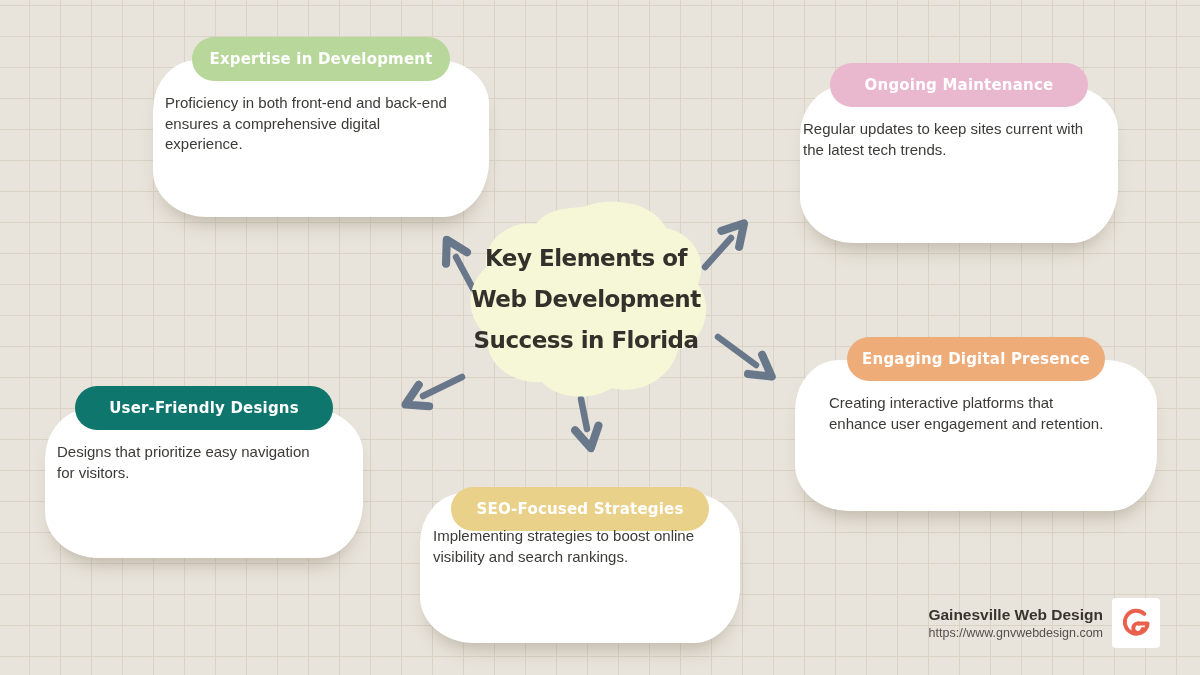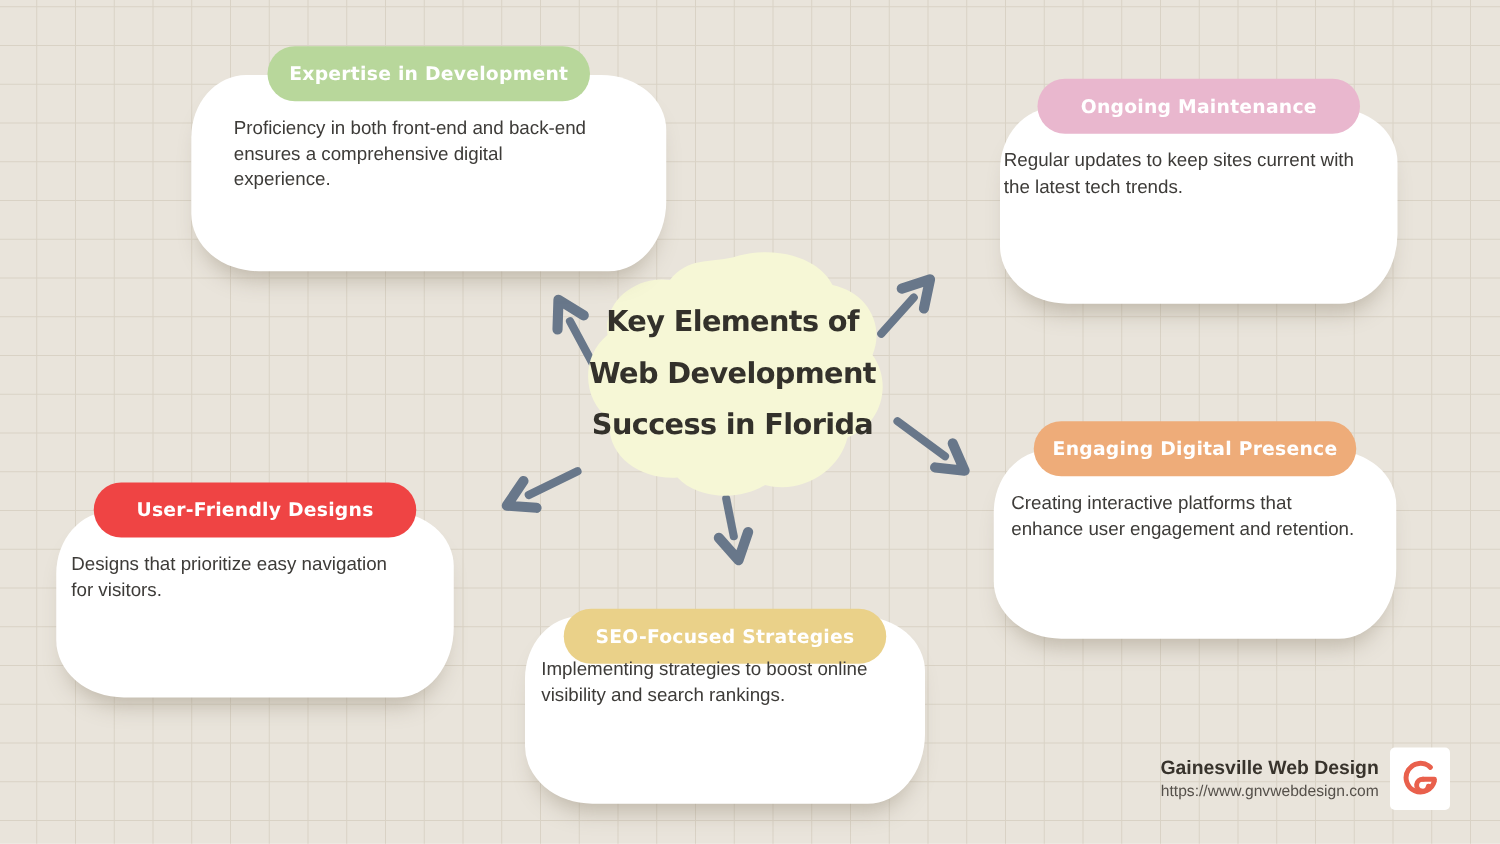--- a/index.html
+++ b/index.html
@@ -83,23 +83,23 @@
     text-align:left;
     font-size:15px;
     line-height:20.5px;
     color:var(--body-text);
     white-space:pre-line;
     z-index:5;
   }
   .w310{max-width:312px;}
   .w292{max-width:294px;}
 
-  #card-expertise{left:153px;top:60px;width:380px;height:157px;}
+  #card-expertise{left:153px;top:60px;width:336px;height:157px;}
   #card-maintenance{left:760px;top:86px;width:318px;height:157px;margin-left:40px;}
-  #card-engaging{left:795px;top:360px;width:322px;height:151px;}
+  #card-engaging{left:795px;top:360px;width:362px;height:151px;}
   #card-userfriendly{left:45px;top:409px;width:318px;height:149px;}
   #card-seo{left:420px;top:493px;width:320px;height:150px;}
 
   
   .footer{
     position:absolute;right:40px;bottom:27px;
     display:flex;align-items:center;gap:9px;
     z-index:6;
   }
   .footer-text{text-align:right;}
@@ -168,21 +168,21 @@
 
   <div class="card" id="card-engaging">
     <div class="pill" style="background-color: rgb(238, 172, 121);">
       <span>Engaging Digital Presence</span>
     </div>
     <p class="card-body w292">Creating interactive platforms that
 enhance user engagement and retention.</p>
   </div>
 
   <div class="card" id="card-userfriendly">
-    <div class="pill" style="background-color: #ef4444; text-align: center;">
+    <div class="pill" style="background-color: #0f766e; text-align: center;">
       <span>User-Friendly Designs</span>
     </div>
     <p class="card-body w292">Designs that prioritize easy navigation
 for visitors.</p>
   </div>
 
   <div class="card" id="card-seo">
     <div class="pill" style="background-color: rgb(234, 209, 137); margin-top: 17px;">
       <span>SEO-Focused Strategies</span>
     </div>

